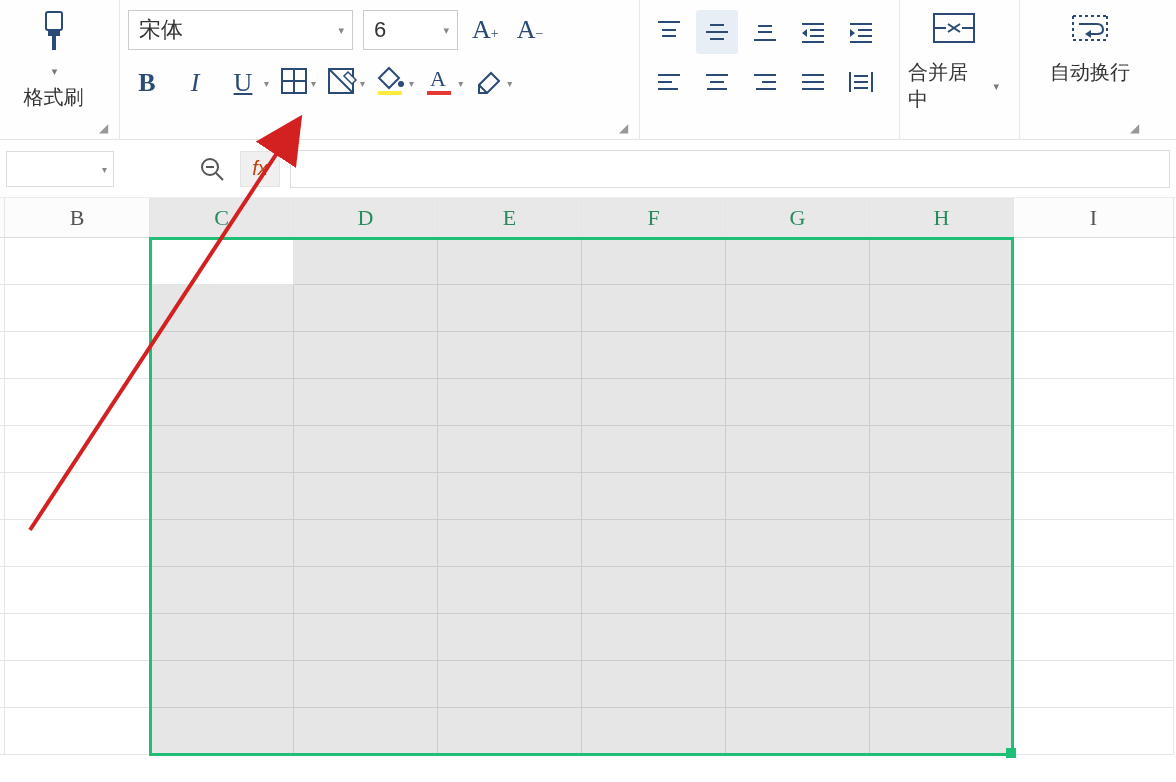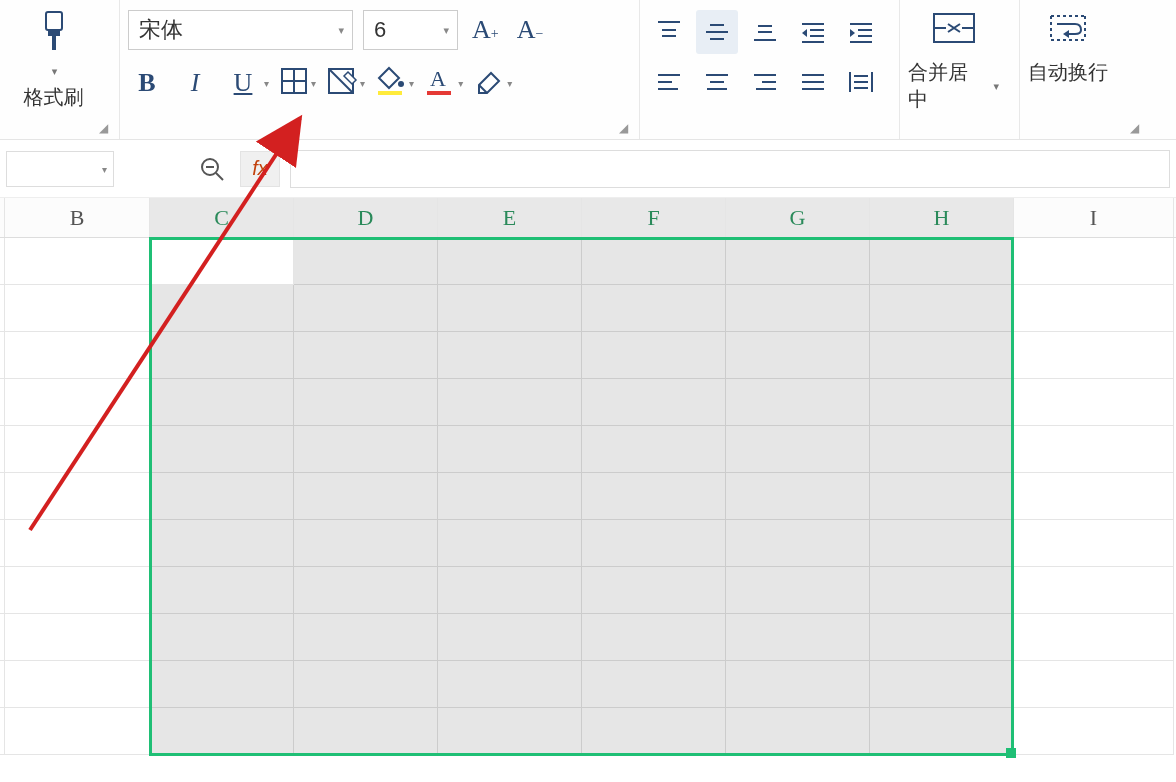--- a/index.html
+++ b/index.html
@@ -32,21 +32,21 @@
     bottom: 4px;
     width: 14px;
     height: 14px;
     color: #999;
     font-size: 12px;
   }
   .g-format { width: 120px; align-items: center; }
   .g-font { width: 520px; }
   .g-align { width: 260px; }
   .g-merge { width: 120px; align-items: center; }
-  .g-wrap { width: 130px; align-items: flex-start; }
+  .g-wrap { width: 130px; align-items: flex-end; }
 
   .big-btn {
     display: flex;
     flex-direction: column;
     align-items: center;
     gap: 6px;
     color: #444;
     font-size: 20px;
   }
   .big-btn .lbl { font-size: 20px; color: #333; }

